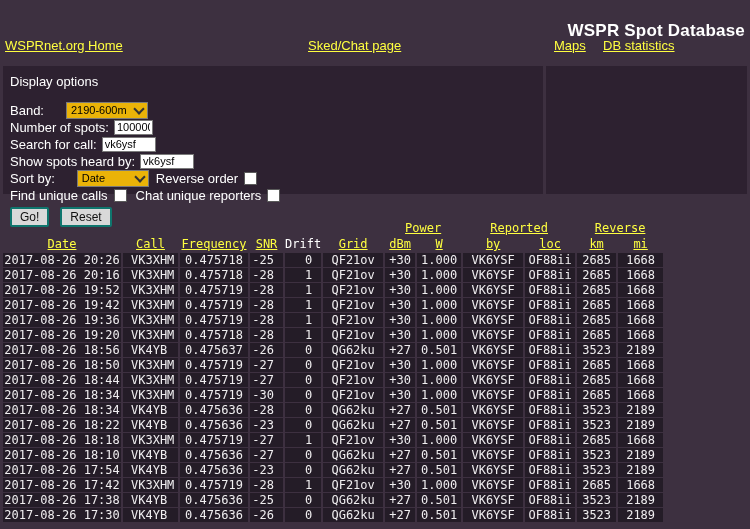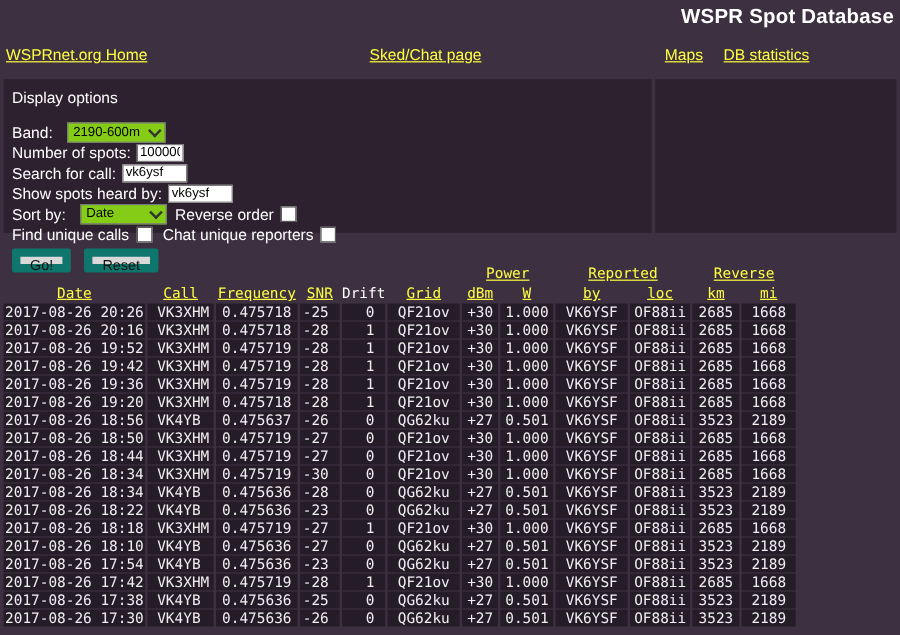--- a/index.html
+++ b/index.html
@@ -5,21 +5,21 @@
   html, body { margin:0; padding:0; width:750px; height:529px; }
   body {
     background:#3d3040;
     font-family:"Liberation Sans", sans-serif;
     overflow:hidden;
   }
   .page { position:relative; width:750px; height:529px; }
 
   
   .page-title {
-    position:absolute; top:4px; right:5px;
+    position:absolute; top:21px; right:5px;
     color:#ffffff; font-size:17px; font-weight:bold;
     letter-spacing:0.2px;
     text-align:center;
   }
   .nav-link {
     position:absolute; top:38px;
     color:#ffff40; font-size:13px; text-decoration:underline; cursor:pointer;
   }
   .nav-home   { left:5px; }
   .nav-sked   { left:308px;text-align:center; }
@@ -29,24 +29,24 @@
   
   .panel { position:absolute; top:66px; height:128px; background:#2d2130; }
   .panel-left  { left:3px;  width:540px; color:#ffffff; font-size:13px; padding:6px 0 0 7px; box-sizing:border-box; }
   .panel-right { left:546px; width:201px; }
 
   .opt-title { margin:2px 0 13px 0; }
   .form-line { display:flex; align-items:center; height:16px; margin:0 0 1px 0; white-space:nowrap; }
 
   .fake-select {
     display:inline-flex; align-items:center;
-    background:#84cc16; color:#000000;
+    background:#eab308; color:#000000;
     border:1px solid #7a7a7a;
     height:15px; font-size:11px;
-    padding:0 4px 0 4px; margin-left:12px;
+    padding:0 4px 0 4px; margin-left:22px;
     cursor:pointer; box-sizing:content-box;
   }
   .fake-select .chev {
     width:6px; height:6px; margin-left:8px; margin-top:-3px;
     border-right:2px solid #333; border-bottom:2px solid #333;
     transform:rotate(45deg);
   }
   .band-select { min-width:52px; }
   .sort-select { min-width:62px; }
   .sort-select .chev { margin-left:auto; }
@@ -63,21 +63,21 @@
 
   .cbx {
     appearance:none; -webkit-appearance:none;
     width:13px; height:13px; margin:0 0 0 6px;
     background:#ffffff; border:1px solid #5a5a5a;
     cursor:pointer; vertical-align:middle;
   }
 
   .btn {
     background:#d9d9d9; color:#111111;
-    border:7px solid #0f766e; border-radius:2px;
+    border:2px solid #0f766e; border-radius:2px;
     font-size:12px; font-family:"Liberation Sans", sans-serif;
     height:20px; padding:0 8px; margin-right:11px; cursor:pointer;
   }
   .btn-row { margin-top:6px; }
 
   
   .spots {
     position:absolute; left:1px; top:220px;
     border-collapse:separate; border-spacing:2px 1px;
     table-layout:fixed;

